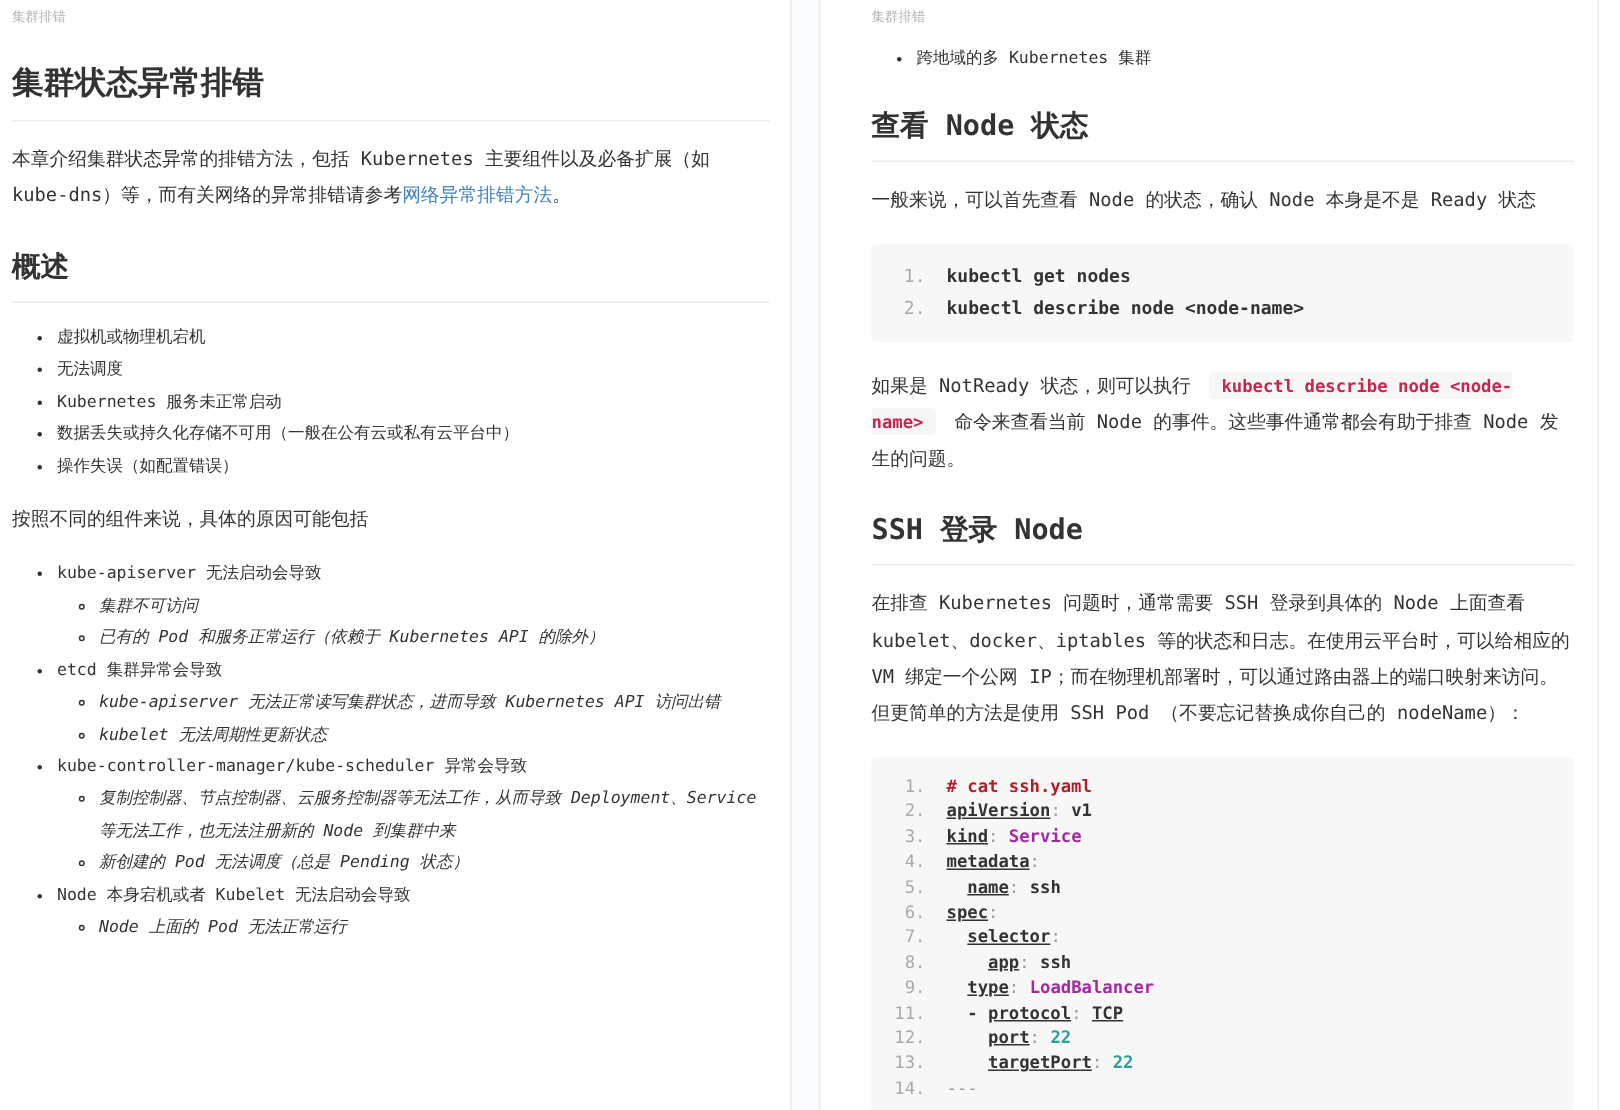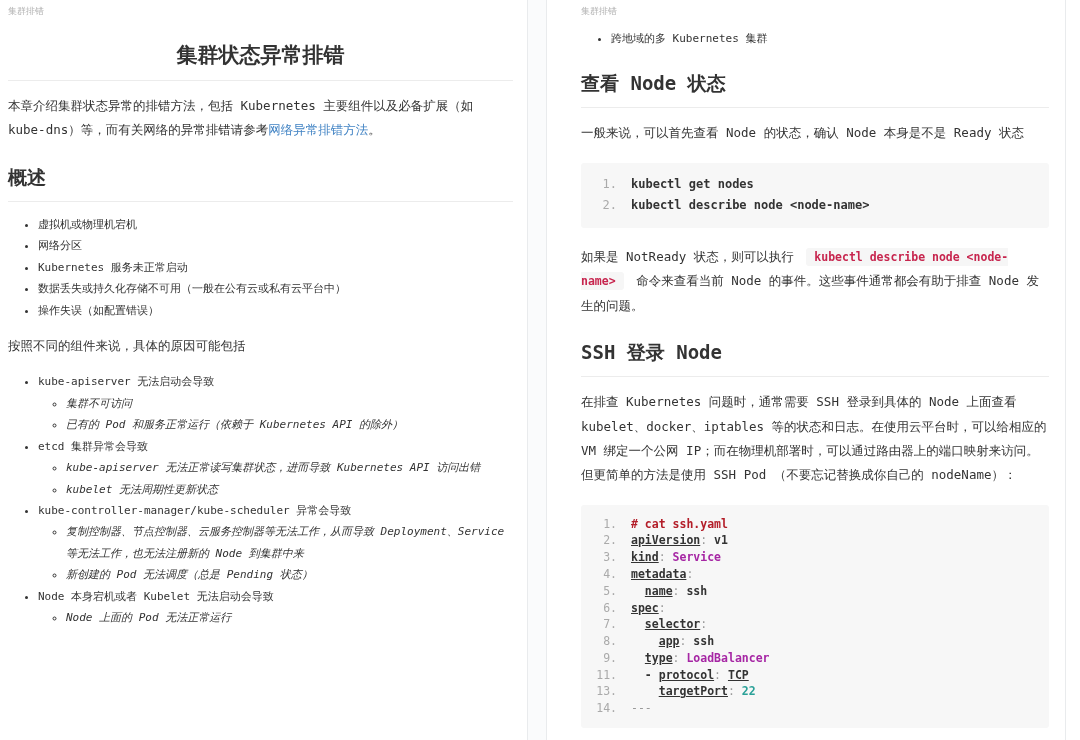--- a/index.html
+++ b/index.html
@@ -10,21 +10,21 @@
   .spread{display:flex;height:740px;}
   .page{box-sizing:border-box;}
   .page.left{width:527px;padding:3px 14px 0 8px;}
   .gutter{width:18px;background:#fafbfc;border-left:1px solid #e9ebed;border-right:1px solid #e9ebed;}
   .page.right{width:518px;padding:3px 16px 0 34px;}
   .edge{width:1px;background:#e9ebed;}
   .tail{flex:1;background:#fff;}
 
   .crumb{font-size:9px;color:#b3b3b3;margin:2px 0 0 0;}
 
-  h1{font-size:21px;font-weight:bold;margin:23px 0 0 0;padding:0 0 11px 0;border-bottom:1px solid #ececec;text-align:center;}
+  h1{font-size:21px;font-weight:bold;margin:23px 0 0 0;padding:0 0 11px 0;border-bottom:1px solid #ececec;}
   h2{font-size:19px;font-weight:bold;margin:22px 0 0 0;padding:0 0 10px 0;border-bottom:1px solid #ececec;}
 
   p{font-size:12.5px;line-height:1.95;margin:13px 0;}
   ul{list-style:disc;margin:12px 0;padding:0 0 0 30px;}
   li{font-size:11px;line-height:1.95;}
   ul ul{list-style:circle;margin:0;padding:0 0 0 28px;font-style:italic;}
   .toplist{margin-top:10px;}
 
   a.link{color:#4183c4;text-decoration:none;cursor:pointer;}
 
@@ -50,21 +50,21 @@
 
   <div class="page left">
     <div class="crumb">集群排错</div>
     <h1>集群状态异常排错</h1>
     <p><span>本章介绍集群状态异常的排错方法，包括 Kubernetes 主要组件以及必备扩展（如 kube-dns）等，而有关网络的异常排错请参考</span><a class="link">网络异常排错方法</a><span>。</span></p>
 
     <h2>概述</h2>
 
     <ul>
         <li>虚拟机或物理机宕机</li>
-        <li>网络分区</li>
+        <li>无法调度</li>
         <li>Kubernetes 服务未正常启动</li>
         <li>数据丢失或持久化存储不可用（一般在公有云或私有云平台中）</li>
         <li>操作失误（如配置错误）</li>
       </ul>
 
     <p>按照不同的组件来说，具体的原因可能包括</p>
 
     <ul>
         <li>kube-apiserver 无法启动会导致<ul>
             <li>集群不可访问</li>
@@ -151,20 +151,24 @@
           </li>
           <li class="cl">
             <span class="ln">9.</span>
             <span class="ct"><span class="seg-plain">  </span><span class="seg-key">type</span><span class="seg-punc">: </span><span class="seg-type">LoadBalancer</span></span>
           </li>
           <li class="cl">
             <span class="ln">11.</span>
             <span class="ct"><span class="seg-plain">  - </span><span class="seg-key">protocol</span><span class="seg-punc">: </span><span class="seg-key">TCP</span></span>
           </li>
           <li class="cl">
+            <span class="ln">12.</span>
+            <span class="ct"><span class="seg-plain">    </span><span class="seg-key">port</span><span class="seg-punc">: </span><span class="seg-num">22</span></span>
+          </li>
+          <li class="cl">
             <span class="ln">13.</span>
             <span class="ct"><span class="seg-plain">    </span><span class="seg-key">targetPort</span><span class="seg-punc">: </span><span class="seg-num">22</span></span>
           </li>
           <li class="cl">
             <span class="ln">14.</span>
             <span class="ct"><span class="seg-punc">---</span></span>
           </li>
         </ol>
     </div>
   </div>

